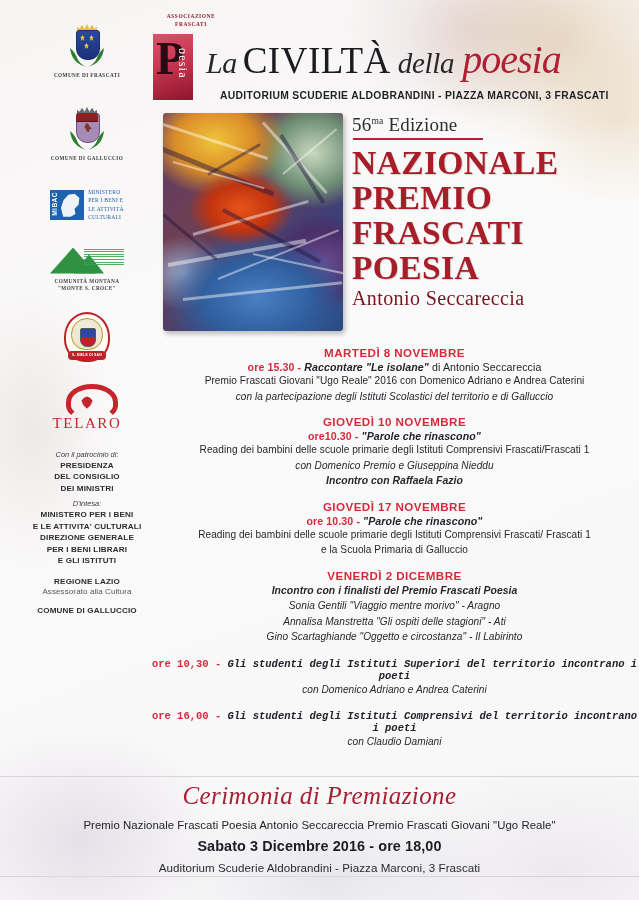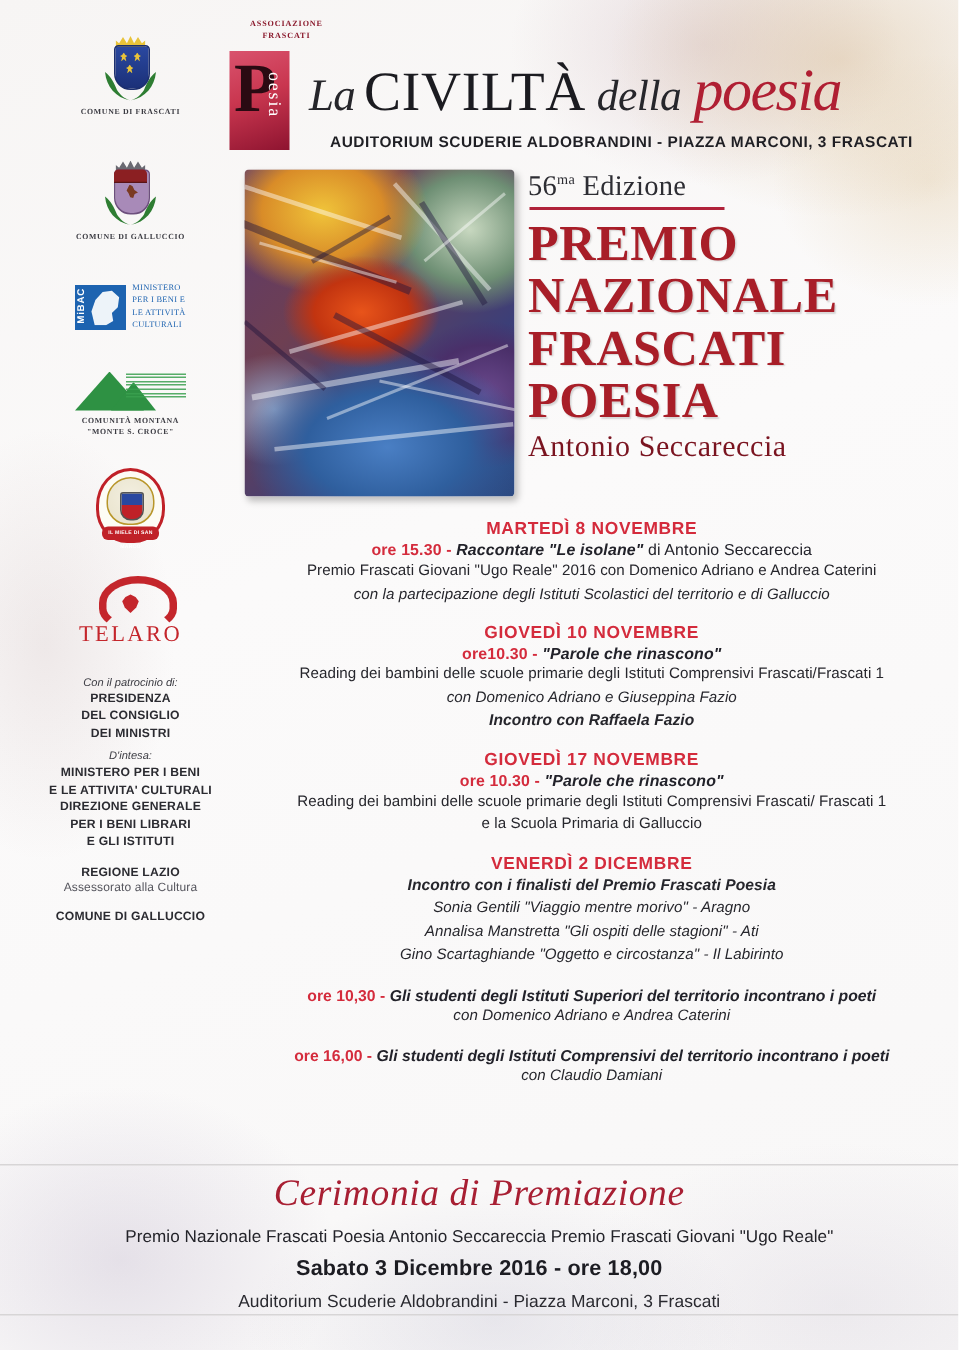--- a/index.html
+++ b/index.html
@@ -440,20 +440,21 @@
     letter-spacing: 0.05px;
     margin-top: 1px;
   }
   .row.it { font-style: italic; }
   .row.bi { font-style: italic; font-weight: bold; font-size: 10.4px; }
   .ore-row {
     font-size: 10.5px;
     margin-top: 13px;
     font-weight: bold;
     color: #d42b3c;
+    font-family: Liberation Mono, monospace;
   }
   .ore-row .body {
     color: #22222a;
     font-style: italic;
   }
 
   
   .divider {
     position: absolute;
     left: 0;
@@ -634,42 +635,42 @@
     <div class="strokeD" style="left:45px;top:60px;width:60px;height:3px;transform:rotate(-30deg);"></div>
     <div class="stroke" style="left:90px;top:140px;width:100px;height:2px;transform:rotate(12deg);"></div>
     <div class="strokeD" style="left:0px;top:100px;width:70px;height:3px;transform:rotate(40deg);"></div>
     <div class="stroke" style="left:55px;top:165px;width:130px;height:2px;transform:rotate(-22deg);"></div>
   </div>
 
   <div class="title-block">
     <div class="edition"><span>56</span><sup>ma</sup> <span>Edizione</span></div>
     <div class="edition-rule"></div>
     <div class="big-title">
+      <div>NAZIONALE</div>
       <div>PREMIO</div>
-      <div>NAZIONALE</div>
       <div>FRASCATI</div>
       <div>POESIA</div>
     </div>
     <div class="subtitle-name">Antonio Seccareccia</div>
   </div>
 
   <div class="program">
 
     <div>
       <div class="day-head first">MARTEDÌ 8 NOVEMBRE</div>
       <div class="time-line"><span>ore 15.30 - </span><span class="dark">Raccontare "Le isolane"</span><span class="dark-reg"> di Antonio Seccareccia</span></div>
       <div class="row">Premio Frascati Giovani "Ugo Reale" 2016 con Domenico Adriano e Andrea Caterini</div>
       <div class="row it">con la partecipazione degli Istituti Scolastici del territorio e di Galluccio</div>
     </div>
 
     <div>
       <div class="day-head">GIOVEDÌ  10 NOVEMBRE</div>
       <div class="time-line"><span>ore10.30 - </span><span class="dark">"Parole che rinascono"</span></div>
       <div class="row">Reading dei bambini delle scuole primarie degli Istituti Comprensivi Frascati/Frascati 1</div>
-      <div class="row it">con Domenico Adriano e Giuseppina Fazio</div>
+      <div class="row it">con Domenico Premio e Giuseppina Nieddu</div>
       <div class="row bi">Incontro con Raffaela Fazio</div>
     </div>
 
     <div>
       <div class="day-head">GIOVEDÌ  17 NOVEMBRE</div>
       <div class="time-line"><span>ore 10.30 -  </span><span class="dark">"Parole che rinascono"</span></div>
       <div class="row">Reading dei bambini delle scuole primarie degli Istituti Comprensivi Frascati/ Frascati 1</div>
       <div class="row">e la Scuola Primaria di Galluccio</div>
     </div>
 

